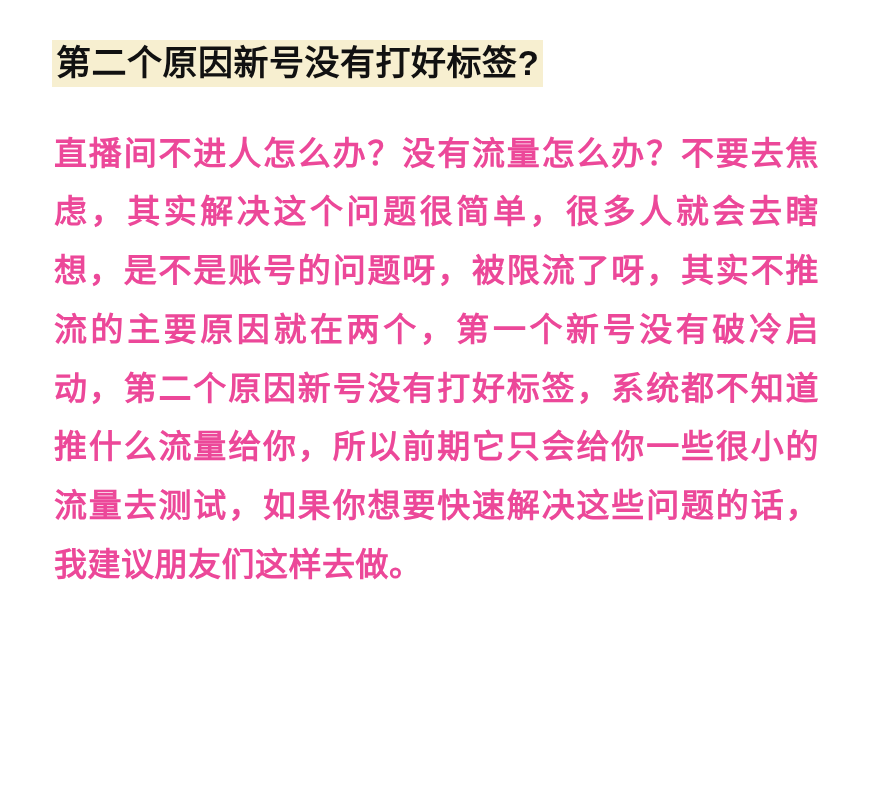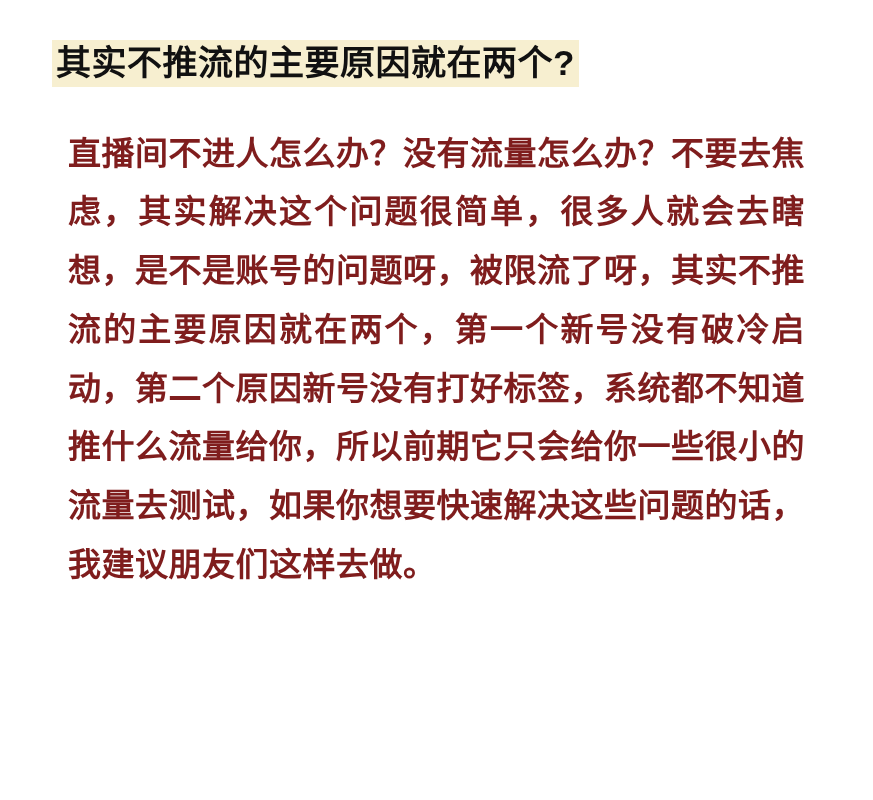--- a/index.html
+++ b/index.html
@@ -31,31 +31,31 @@
     font-weight: bold;
     color: #111111;
     line-height: 1.45;
     background-color: #f7efd0;
     box-decoration-break: clone;
     -webkit-box-decoration-break: clone;
     padding: 3px 4px 5px 4px;
     letter-spacing: 0.5px;
   }
   .body-text {
-    margin: 16px;
+    margin: 2px;
     font-size: 33px;
     font-weight: bold;
-    color: #7f1d1d;
+    color: #ec4899;
     line-height: 1.78;
     letter-spacing: 0.5px;
     text-align: justify;
     text-justify: inter-ideograph;
   }
 </style>
 </head>
 <body>
 
 <div class="page">
   <div class="title-wrap">
-    <span class="title">其实不推流的主要原因就在两个?</span>
+    <span class="title">第二个原因新号没有打好标签?</span>
   </div>
   <p class="body-text">直播间不进人怎么办？没有流量怎么办？不要去焦虑，其实解决这个问题很简单，很多人就会去瞎想，是不是账号的问题呀，被限流了呀，其实不推流的主要原因就在两个，第一个新号没有破冷启动，第二个原因新号没有打好标签，系统都不知道推什么流量给你，所以前期它只会给你一些很小的流量去测试，如果你想要快速解决这些问题的话，我建议朋友们这样去做。</p>
 </div>
 
 </body></html>

